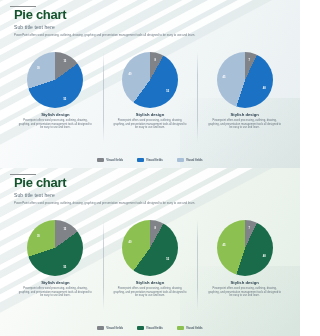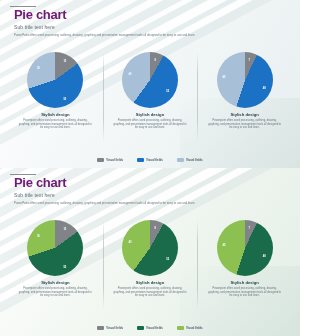--- a/index.html
+++ b/index.html
@@ -21,21 +21,21 @@
 
   .slide.blue .bg{background:linear-gradient(120deg,#ffffff 0%,#f3f7f8 45%,#e8eff0 100%);}
   .slide.green .bg{background:linear-gradient(120deg,#ffffff 0%,#f2f7f2 45%,#e4efe6 100%);}
 
   .corner{position:absolute;right:0;bottom:0;width:120px;height:70px;
     background:linear-gradient(135deg,rgba(255,255,255,0) 0%,rgba(205,220,216,.55) 100%);}
 
   .inner{position:relative;width:100%;height:100%;}
 
   .accent{position:absolute;left:10px;top:6px;width:26px;height:1px;background:#8b8f92;}
-  .title{position:absolute;left:14px;top:7px;font-size:13px;font-weight:700;color:#701a75;letter-spacing:-.3px;}
+  .title{position:absolute;left:14px;top:7px;font-size:13px;font-weight:700;color:#14532d;letter-spacing:-.3px;}
   .subtitle{position:absolute;left:14px;top:24px;font-size:5px;color:#5a6b78;letter-spacing:.1px;}
   .lead{position:absolute;left:14px;top:34px;width:262px;font-size:2.9px;color:#6b7780;line-height:1.25;}
 
   .cols{position:absolute;left:8px;top:50px;width:284px;height:108px;display:flex;}
   .col{position:relative;flex:1;display:flex;flex-direction:column;align-items:center;}
   .col+.col:before{content:"";position:absolute;left:0;top:2px;bottom:16px;width:1px;
      background:linear-gradient(to bottom,rgba(160,175,185,0) 0%,rgba(160,175,185,.55) 25%,rgba(160,175,185,.55) 75%,rgba(160,175,185,0) 100%);}
 
   .donutwrap{position:relative;width:56px;height:56px;margin-top:2px;}
   .donut{width:56px;height:56px;border-radius:50%;}

